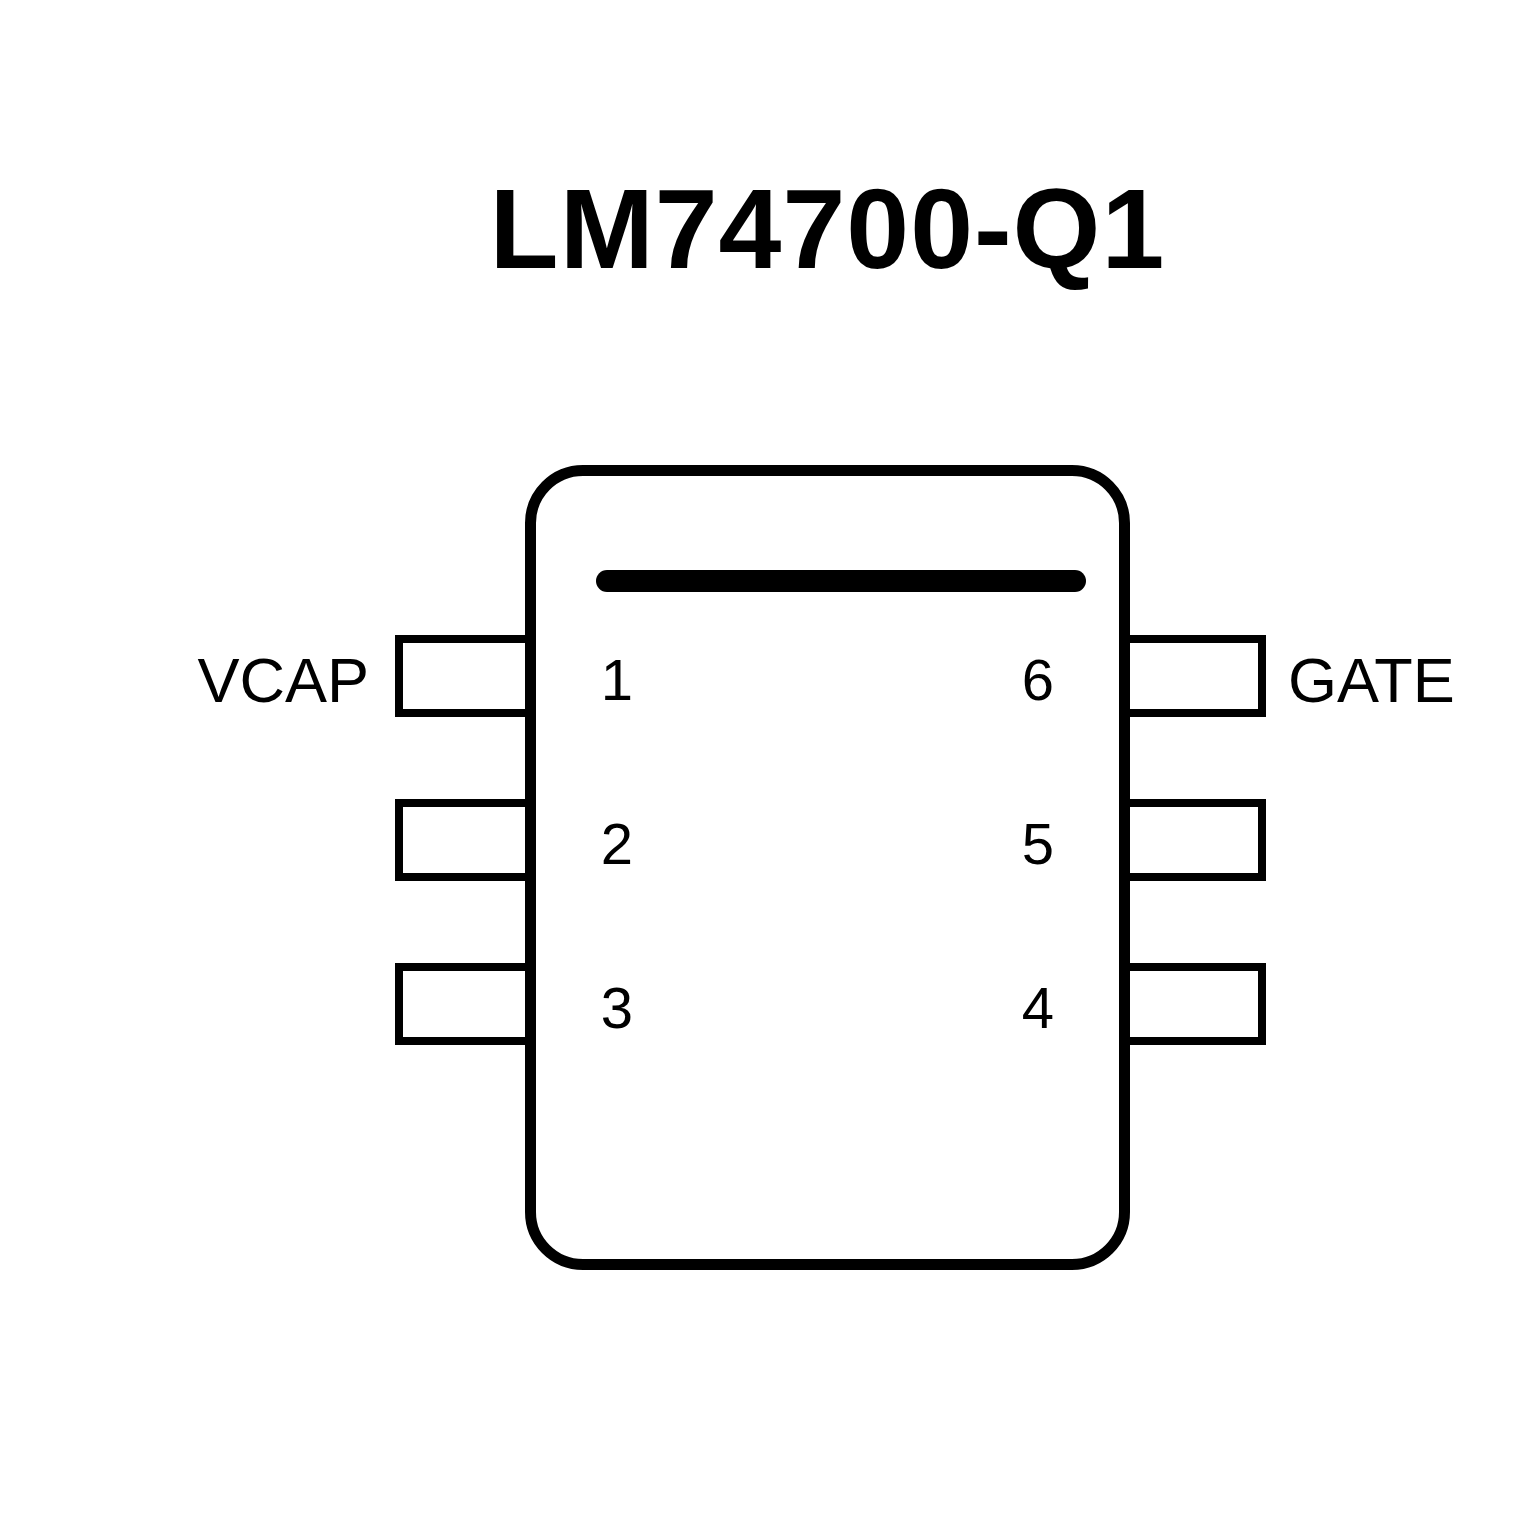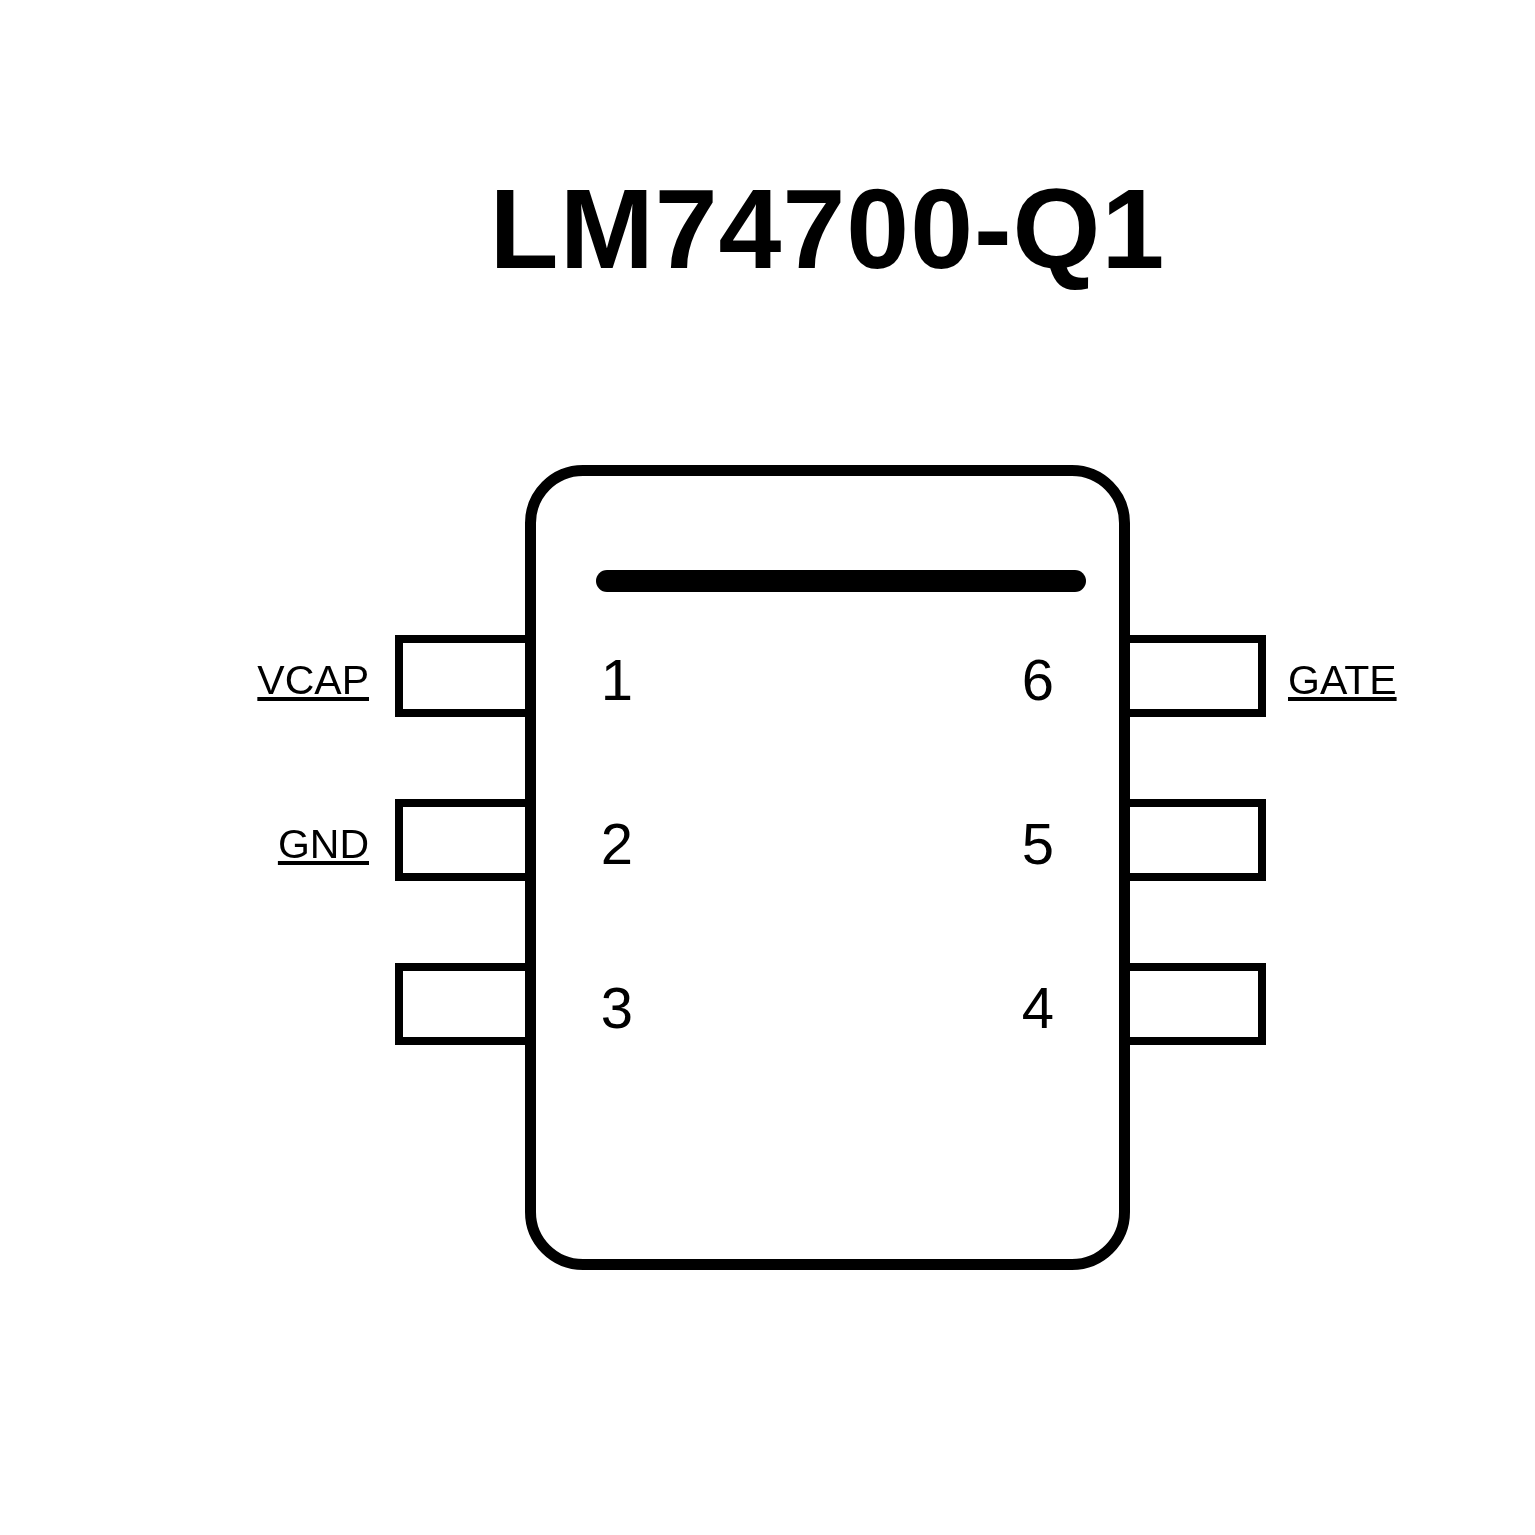--- a/index.html
+++ b/index.html
@@ -56,24 +56,23 @@
     line-height: 82px;
     font-size: 58px;
     text-align: center;
     z-index: 3;
   }
   .pin-number.left  { left: 502px; }
   .pin-number.right { left: 923px; }
   .pin-label {
     position: absolute;
     line-height: 82px;
-    font-size: 41px;
+    font-size: 63px;
     z-index: 1;
     white-space: nowrap;
-    text-decoration: underline;
   }
   .pin-label.left  { left: 0;      width: 313px; text-align: right; }
   .pin-label.right { left: 1224px; width: 311px; text-align: left; }
   .row-a { top: 575px; }
   .row-b { top: 739px; }
   .row-c { top: 903px; }
 </style>
 </head>
 <body>
 
@@ -94,16 +93,15 @@
   <div class="pin-pad right row-c"></div>
 
   <div class="pin-number left row-a">1</div>
   <div class="pin-number left row-b">2</div>
   <div class="pin-number left row-c">3</div>
   <div class="pin-number right row-a">6</div>
   <div class="pin-number right row-b">5</div>
   <div class="pin-number right row-c">4</div>
 
   <div class="pin-label left row-a">VCAP</div>
-  <div class="pin-label left row-b">GND</div>
   <div class="pin-label right row-a">GATE</div>
 
 </div>
 
 </body></html>

